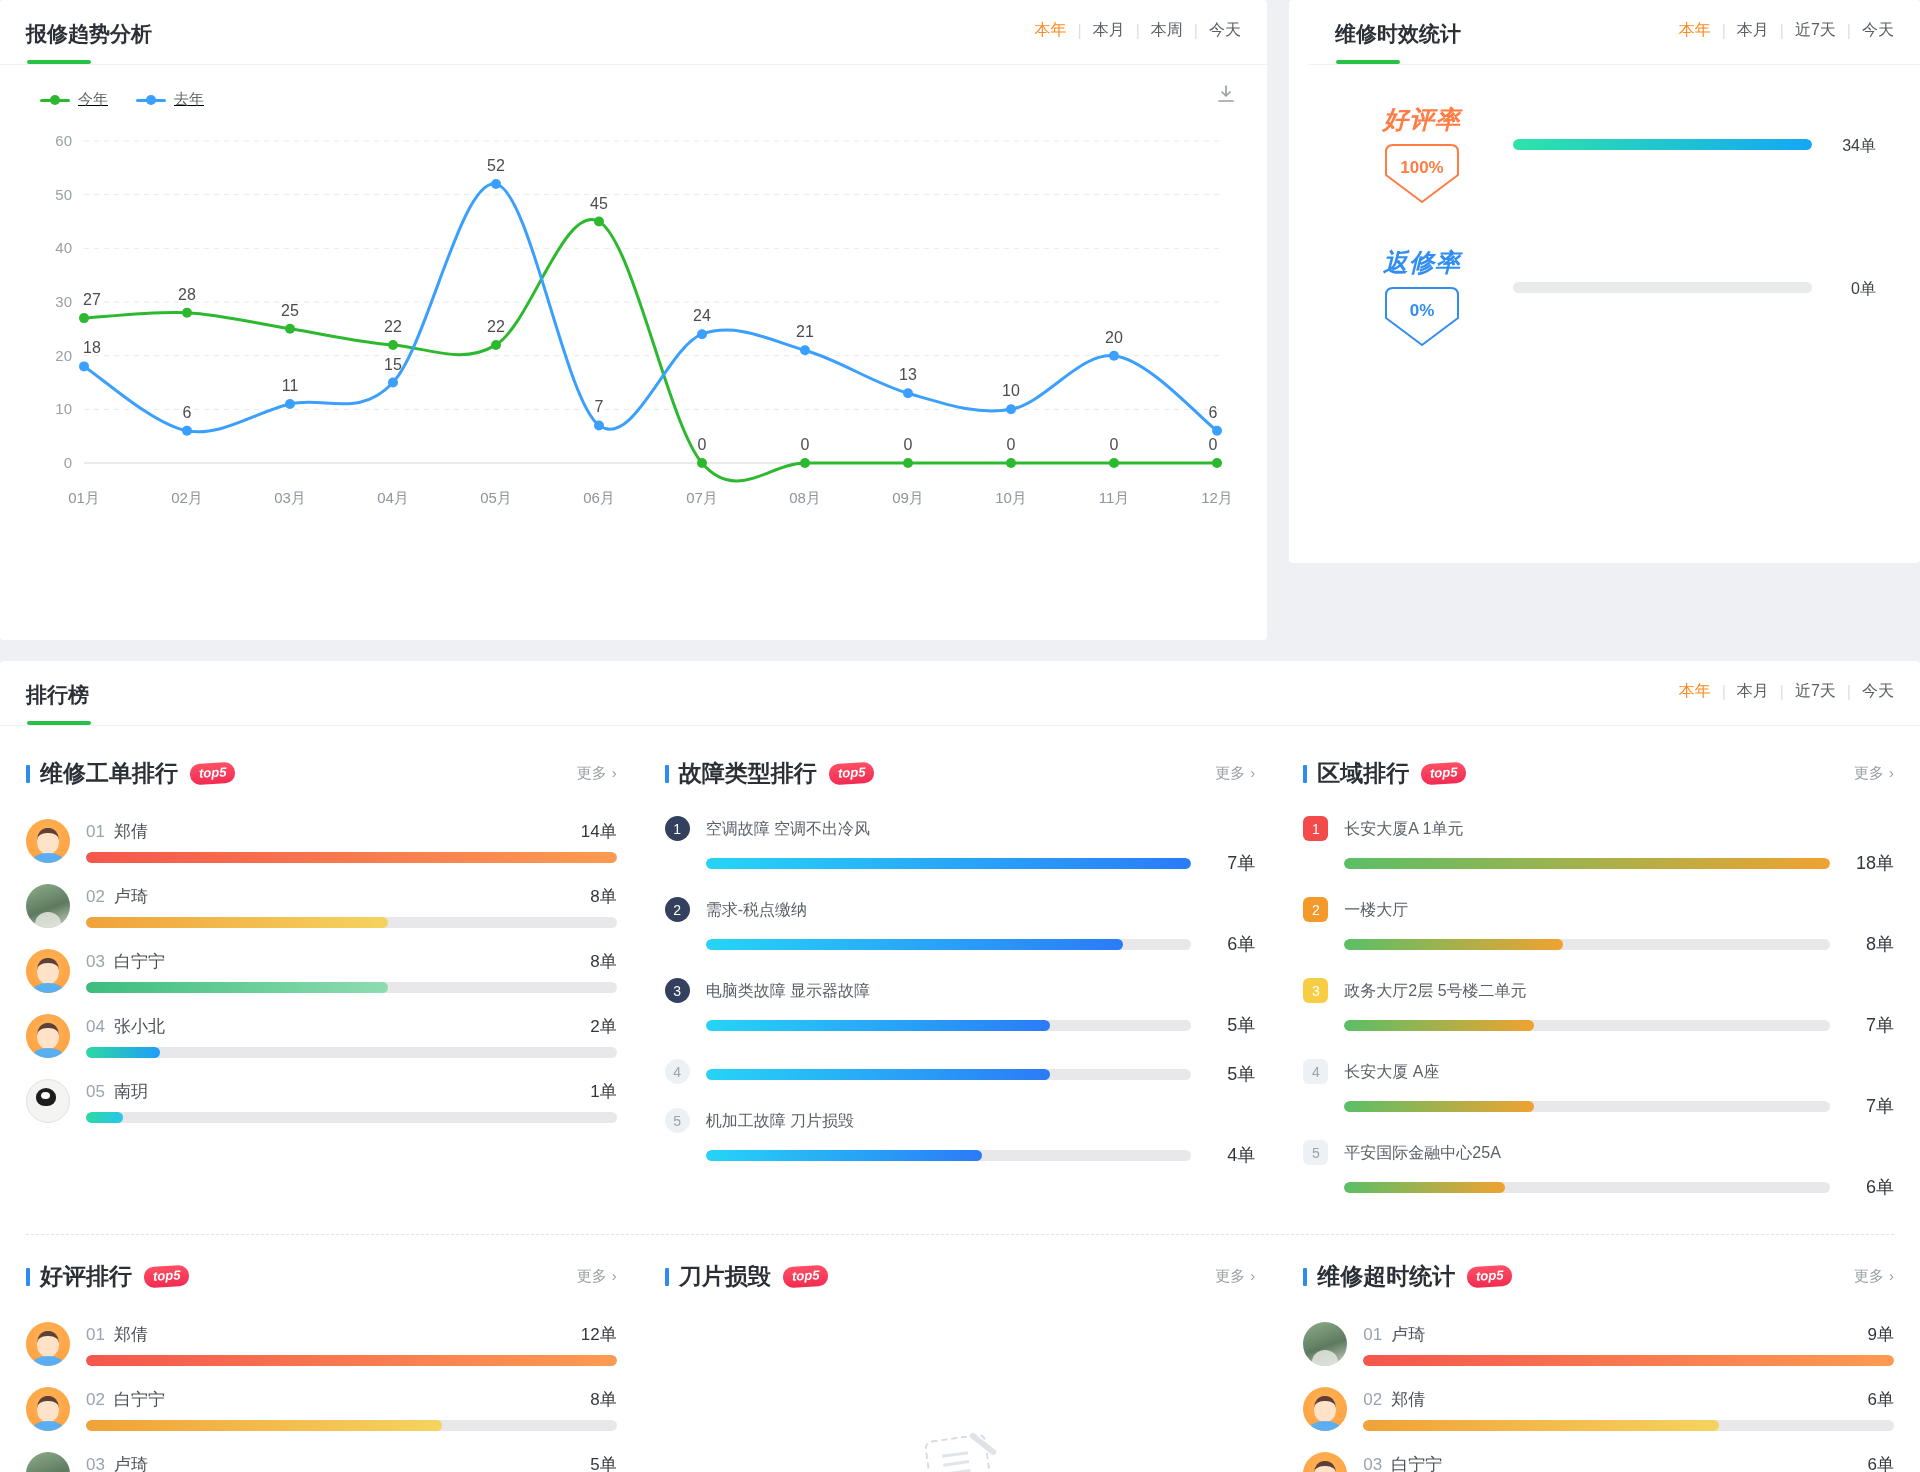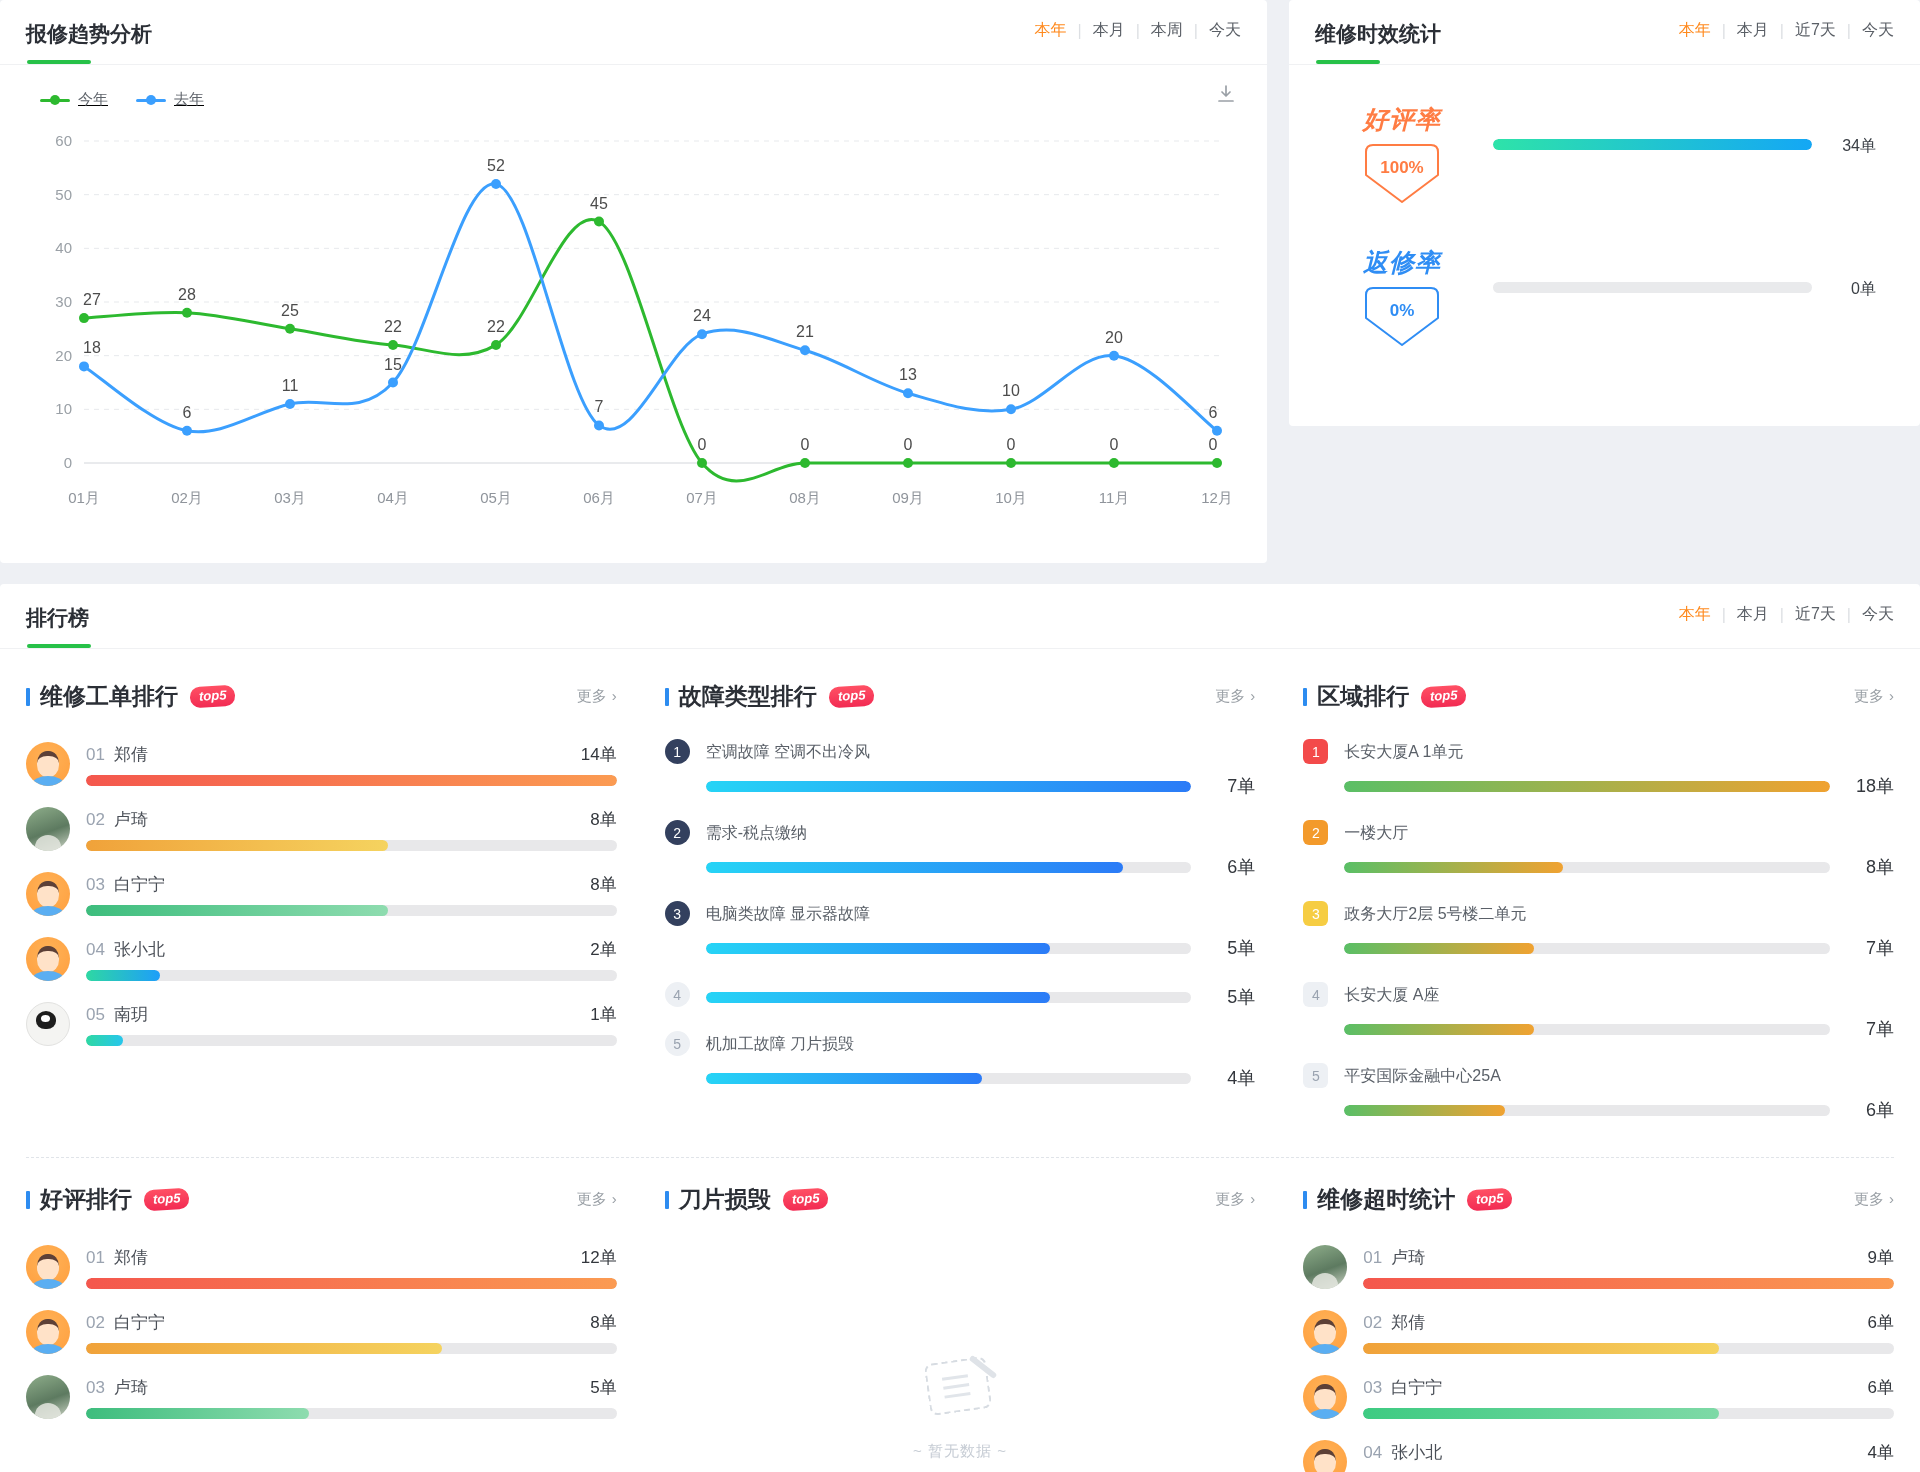--- a/index.html
+++ b/index.html
@@ -1,21 +1,21 @@
 <!DOCTYPE html>
 <html><head>
 <meta charset="utf-8">
 <style>
   * { margin:0; padding:0; box-sizing:border-box; }
   html,body { width:1920px; height:1472px; overflow:hidden; background:#eef0f4;
     font-family:"Liberation Sans","DejaVu Sans",sans-serif; }
   .card { background:#fff; border-radius:4px; }
   .top-row { display:flex; gap:22px; }
-  .trend-card { width:1267px; height:563px; }
-  .eff-card { flex:1; height:426px; }
+  .trend-card { width:1267px; height:640px; }
+  .eff-card { flex:1; height:563px;padding-left:20px; }
 
   .panel-header { display:flex; align-items:flex-start; padding:20px 26px 0; border-bottom:1px solid #f0f1f3; }
   .panel-title { font-size:21px; font-weight:bold; color:#2b2f36; position:relative; padding-bottom:16px; }
   .panel-title::after { content:""; position:absolute; left:1px; bottom:0; width:64px; height:4px; background:#27c148; border-radius:2px; }
   .filters { margin-left:auto; font-size:16px; display:flex; align-items:center; }
   .filter { color:#5a5f66; cursor:pointer; }
   .filter.active { color:#ff8a1e; }
   .filter-sep { color:#dcdfe3; margin:0 11px; }
 
   

